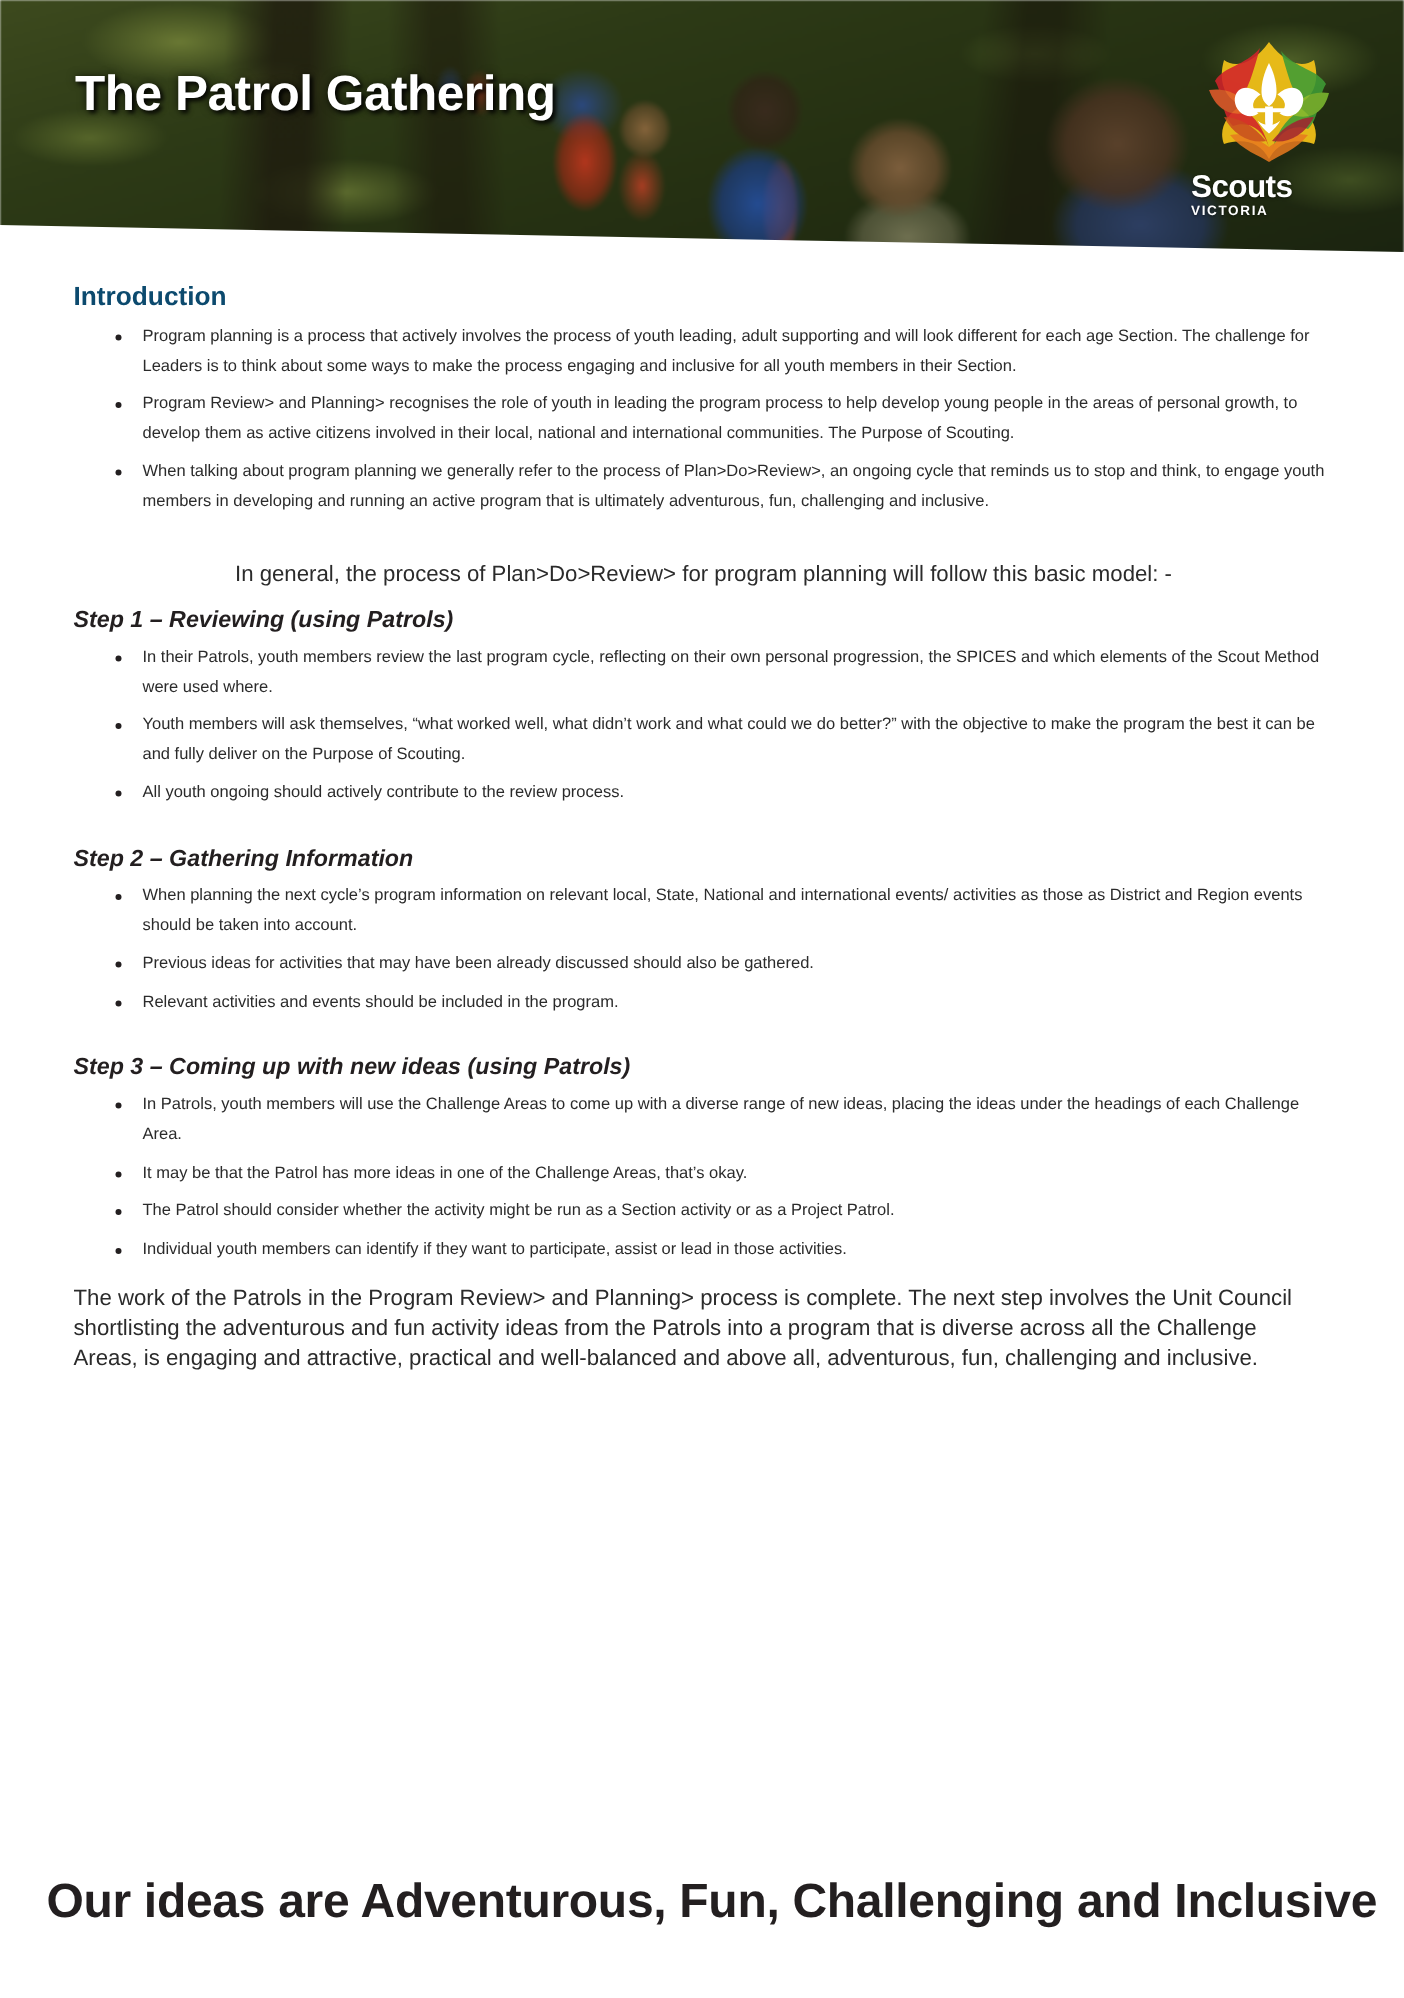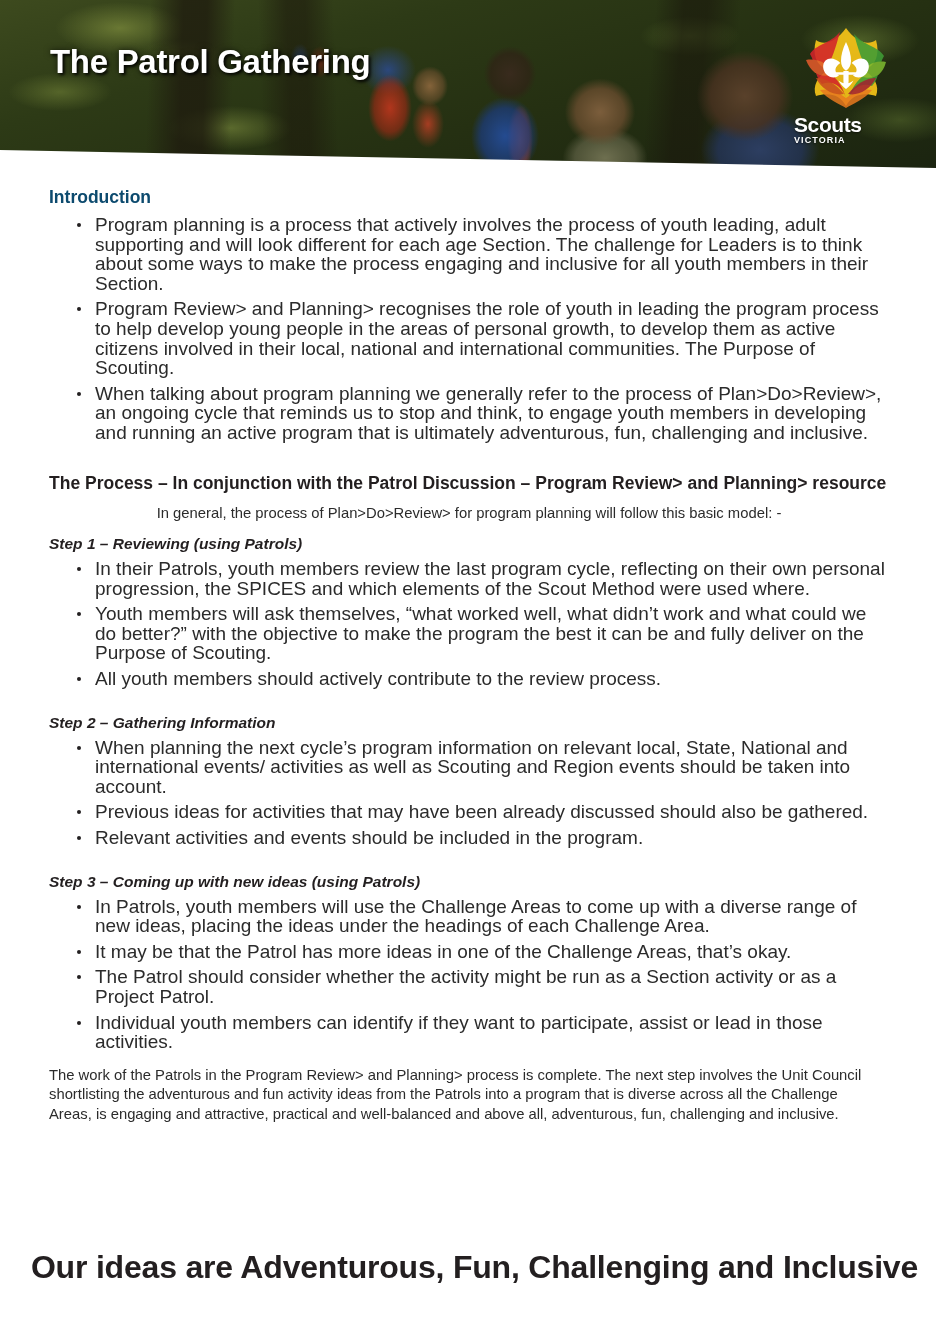--- a/index.html
+++ b/index.html
@@ -176,21 +176,21 @@
   }
   ul.bullets {
     list-style: none;
     margin: 0 0 12px 0;
     padding: 0;
   }
   ul.bullets li {
     position: relative;
     padding-left: 46px;
     font-family: "Liberation Sans Narrow", "Liberation Sans", sans-serif;
-    font-size: 19px;
+    font-size: 11px;
     line-height: 19.6px;
     color: #2b2b2b;
     margin-bottom: 6px;
   }
   ul.bullets li:last-child { margin-bottom: 0; }
   ul.bullets li::before {
     content: "";
     position: absolute;
     left: 28px;
     top: 8px;
@@ -267,35 +267,34 @@
 
   <h2 class="section-heading">Introduction</h2>
   <ul class="bullets">
     <li>Program planning is a process that actively involves the process of youth leading, adult supporting and will look different for each age Section. The challenge for Leaders is to think about some ways to make the process engaging and inclusive for all youth members in their Section.</li>
     <li>Program Review&gt; and Planning&gt; recognises the role of youth in leading the program process to help develop young people in the areas of personal growth, to develop them as active citizens involved in their local, national and international communities.  The Purpose of Scouting.</li>
     <li>When talking about program planning we generally refer to the process of Plan&gt;Do&gt;Review&gt;, an ongoing cycle that reminds us to stop and think, to engage youth members in developing and running an active program that is ultimately adventurous, fun, challenging and inclusive.</li>
   </ul>
 
   <div class="gap-md"></div>
 
-  <h2 class="wide-heading">The Process – In conjunction with the Patrol Discussion – Program Review&gt; and Planning&gt; resource</h2>
   <p class="body-para">In general, the process of Plan&gt;Do&gt;Review&gt; for program planning will follow this basic model: -</p>
 
   <h3 class="step-heading">Step 1 – Reviewing (using Patrols)</h3>
   <ul class="bullets">
     <li>In their Patrols, youth members review the last program cycle, reflecting on their own personal progression, the SPICES and which elements of the Scout Method were used where.</li>
     <li>Youth members will ask themselves, “what worked well, what didn’t work and what could we do better?” with the objective to make the program the best it can be and fully deliver on the Purpose of Scouting.</li>
-    <li>All youth members should actively contribute to the review process.</li>
+    <li>All youth ongoing should actively contribute to the review process.</li>
   </ul>
 
   <div class="gap-sm"></div>
 
   <h3 class="step-heading">Step 2 – Gathering Information</h3>
   <ul class="bullets">
-    <li>When planning the next cycle’s program information on relevant local, State, National and international events/ activities as well as Scouting and Region events should be taken into account.</li>
+    <li>When planning the next cycle’s program information on relevant local, State, National and international events/ activities as those as District and Region events should be taken into account.</li>
     <li>Previous ideas for activities that may have been already discussed should also be gathered.</li>
     <li>Relevant activities and events should be included in the program.</li>
   </ul>
 
   <div class="gap-sm"></div>
 
   <h3 class="step-heading">Step 3 – Coming up with new ideas (using Patrols)</h3>
   <ul class="bullets">
     <li>In Patrols, youth members will use the Challenge Areas to come up with a diverse range of new ideas, placing the ideas under the headings of each Challenge Area.</li>
     <li>It may be that the Patrol has more ideas in one of the Challenge Areas, that’s okay.</li>

